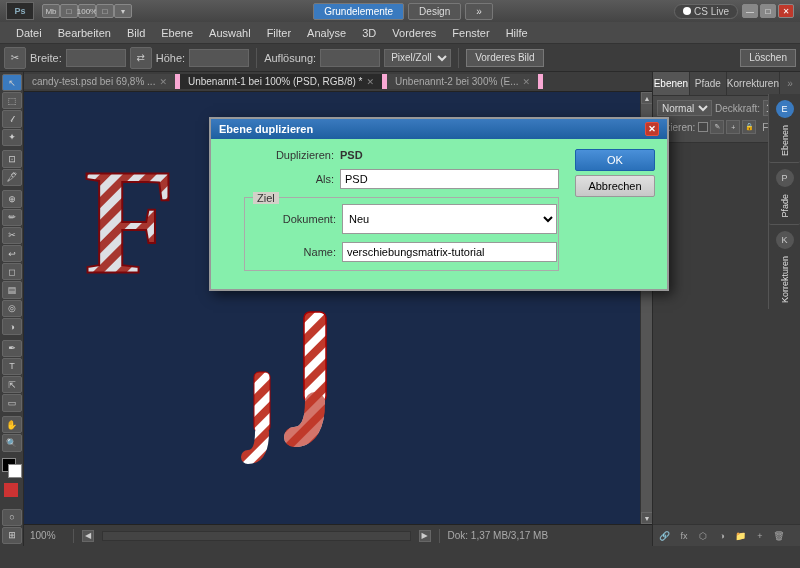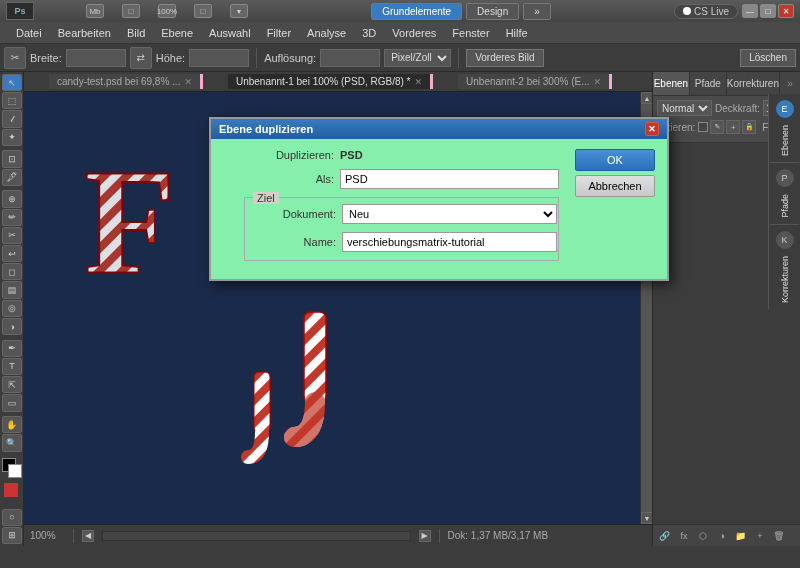--- a/index.html
+++ b/index.html
@@ -16,21 +16,21 @@
     }
     .ps-logo {
       width: 28px; height: 18px;
       background: #2b2b2b;
       border: 1px solid #666;
       display: flex; align-items: center; justify-content: center;
       font-size: 9px; font-weight: bold; color: #8ab;
       margin-right: 2px;
     }
     .title-btn-group {
-      display: flex; gap: 18px; align-items: flex-end; margin-left: 44px;
+      display: flex; gap: 0; align-items: flex-end;
     }
     .title-btn {
       width: 18px; height: 14px;
       background: #666;
       border: 1px solid #888;
       border-radius: 2px;
       font-size: 8px;
       display: flex; align-items: center; justify-content: center;
       color: #ccc;
       cursor: pointer;
@@ -183,23 +183,23 @@
       background: #3c3c3c;
       display: flex;
       align-items: center;
       border-bottom: 1px solid #222;
     }
     .doc-tab {
       padding: 2px 8px;
       font-size: 10px;
       color: #aaa;
       background: #444;
-      border-right: 3px solid #f9a8d4;
-      cursor: pointer;
-      display: flex; align-items: center; gap: 4px; margin-left: 25px;
+      border-right: 5px solid #f9a8d4;
+      cursor: pointer;
+      display: flex; align-items: center; gap: 4px;
     }
     .doc-tab.active {
       background: #2a2a2a;
       color: #ddd;
     }
     .doc-tab-close {
       font-size: 9px; color: #888; cursor: pointer;
     }
     #canvas {
       width: 100%;
@@ -380,21 +380,21 @@
     .dialog-input {
       flex: 1;
       height: 20px;
       border: 1px solid #999;
       background: #fff;
       font-size: 11px;
       padding: 0 4px;
     }
     .dialog-select {
       flex: 1;
-      height: 20px;
+      height: 30px;
       border: 1px solid #999;
       background: #fff;
       font-size: 11px;
       padding: 0 2px;
     }
     .dialog-group {
       border: 1px solid #aaa;
       padding: 6px 1px 8px;
       margin-bottom: 8px;
       position: relative;

